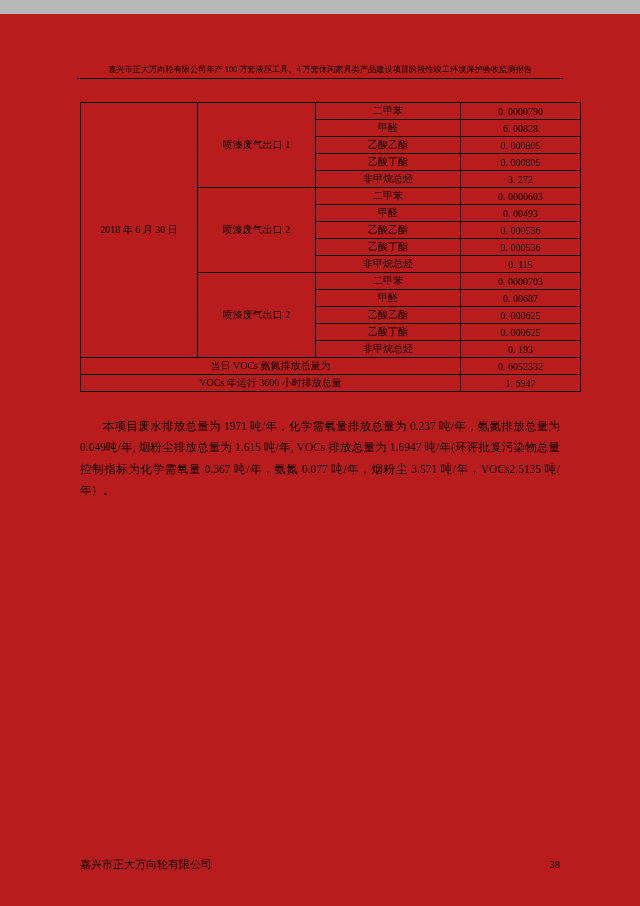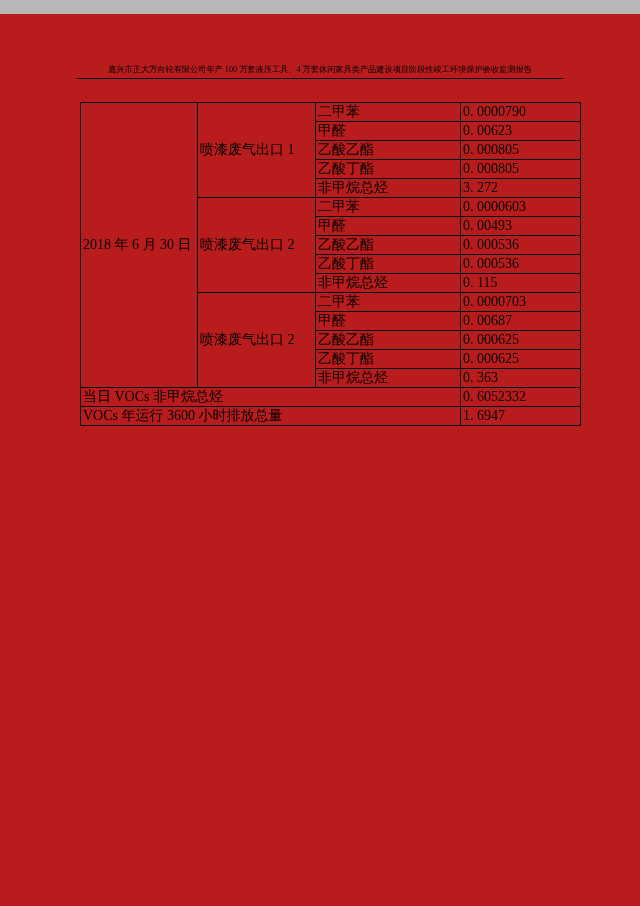--- a/index.html
+++ b/index.html
@@ -38,21 +38,22 @@
     left: 80px;
     width: 480px;
   }
   table.data {
     border-collapse: collapse;
     width: 480px;
     table-layout: fixed;
   }
   table.data td {
     border: 1px solid #000;
-    font-size: 14px;
+    font-size: 10px;
+    text-align: center;
     vertical-align: middle;
     height: 16px;
     padding: 0 2px;
     color: #000;
   }
   td.date-cell {
     width: 112px;
   }
   td.outlet-cell {
     width: 113px;
@@ -103,21 +104,21 @@
     <table class="data">
       <tbody>
         <tr>
           <td class="date-cell" rowspan="15">2018 年 6 月 30 日</td>
           <td class="outlet-cell" rowspan="5">喷漆废气出口 1</td>
           <td class="item-cell">二甲苯</td>
           <td class="value-cell">0. 0000790</td>
         </tr>
         <tr>
           <td class="item-cell">甲醛</td>
-          <td class="value-cell">0. 00623</td>
+          <td class="value-cell">6. 00828</td>
         </tr>
         <tr>
           <td class="item-cell">乙酸乙酯</td>
           <td class="value-cell">0. 000805</td>
         </tr>
         <tr>
           <td class="item-cell">乙酸丁酯</td>
           <td class="value-cell">0. 000805</td>
         </tr>
         <tr>
@@ -159,30 +160,37 @@
         <tr>
           <td class="item-cell">乙酸乙酯</td>
           <td class="value-cell">0. 000625</td>
         </tr>
         <tr>
           <td class="item-cell">乙酸丁酯</td>
           <td class="value-cell">0. 000625</td>
         </tr>
         <tr>
           <td class="item-cell">非甲烷总烃</td>
-          <td class="value-cell">0. 363</td>
+          <td class="value-cell">0. 193</td>
         </tr>
 
         <tr>
-          <td colspan="3">当日 VOCs 非甲烷总烃</td>
+          <td colspan="3">当日 VOCs 氨氮排放总量为</td>
           <td class="value-cell">0. 6052332</td>
         </tr>
         <tr>
           <td colspan="3">VOCs 年运行 3600 小时排放总量</td>
           <td class="value-cell">1. 6947</td>
         </tr>
       </tbody>
     </table>
   </div>
 
+  <div class="body-text">
+    <p>本项目废水排放总量为 1971 吨/年，化学需氧量排放总量为 0.237 吨/年，氨氮排放总量为 0.049吨/年, 烟粉尘排放总量为 1.615 吨/年, VOCs 排放总量为 1.6947 吨/年(环评批复污染物总量控制指标为化学需氧量 0.367 吨/年，氨氮 0.077 吨/年，烟粉尘 3.571 吨/年，VOCs2.5135 吨/年）。</p>
+  </div>
 
+  <div class="footer">
+    <span>嘉兴市正大万向轮有限公司</span>
+    <span class="footer-page">38</span>
+  </div>
 
 </div>
 
 </body></html>

